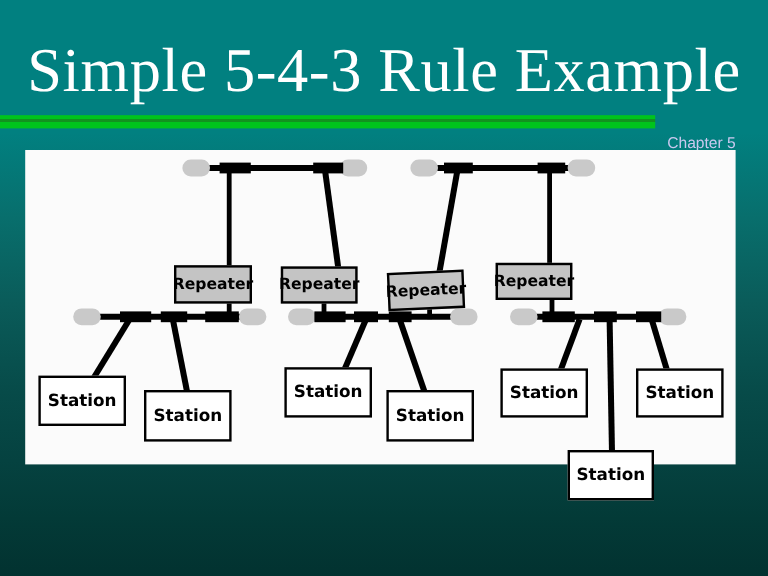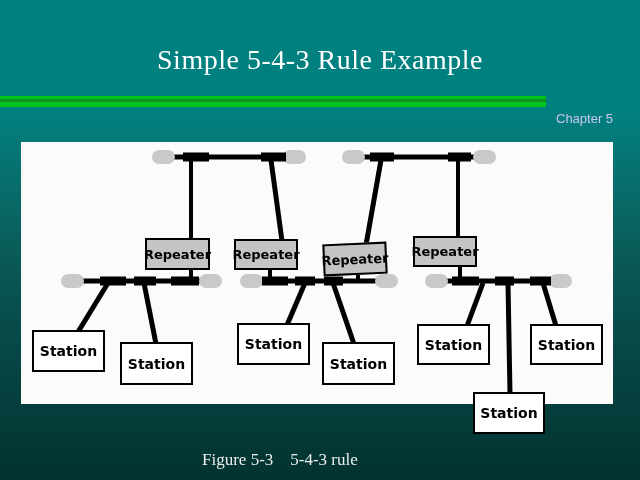--- a/index.html
+++ b/index.html
@@ -4,33 +4,33 @@
 <style>
   html,body{margin:0;padding:0;}
   .slide{
     position:relative;width:640px;height:480px;overflow:hidden;
     background:linear-gradient(180deg,#018080 0%,#018080 23%,#086e6c 38%,#0a5b59 53%,#074b49 68%,#054240 80%,#033a37 90%,#023230 100%);
     font-family:"Liberation Sans",sans-serif;
   }
   .title{
     position:absolute;top:34px;left:0;width:640px;height:52px;
     text-align:center;line-height:52px;
-    font-family:"Liberation Serif",serif;font-size:28px;color:#ffffff;
+    font-family:"Liberation Serif",serif;font-size:52px;color:#ffffff;
     letter-spacing:0.5px;white-space:nowrap;
   }
   .divider{
     position:absolute;top:96px;left:0;width:546px;height:11px;
     background:linear-gradient(180deg,#00c41c 0px,#00c41c 3px,#12921f 3px,#12921f 6px,#00c41c 6px,#00c41c 11px);
   }
   .chapter{
     position:absolute;top:111px;left:556px;
     font-size:13px;color:#c9c9ef;white-space:nowrap;
   }
   .panel{
-    position:absolute;left:21px;top:142px;width:592px;height:262px;
+    position:absolute;left:21px;top:125px;width:592px;height:262px;
     background:#fbfbfb;
   }
   .panel svg{position:absolute;left:0;top:0;z-index:1;}
   .nodebox{
     position:absolute;z-index:2;box-sizing:border-box;
     border:2px solid #000;display:flex;align-items:center;justify-content:center;
     font-family:"DejaVu Sans",sans-serif;font-weight:bold;color:#000;
     white-space:nowrap;
   }
   .repeater{background:#c4c4c4;font-size:13px;}
@@ -146,15 +146,14 @@
     </div>
     <div class="nodebox station" style="left:509px;top:182px;width:73px;height:41px;">
       <span>Station</span>
     </div>
     <div class="nodebox station" style="left:452px;top:250px;width:72px;height:42px;">
       <span>Station</span>
     </div>
 
   </div>
 
-  <div class="caption">Figure 5-3    5-4-3 rule</div>
 
 </div>
 
 </body></html>

